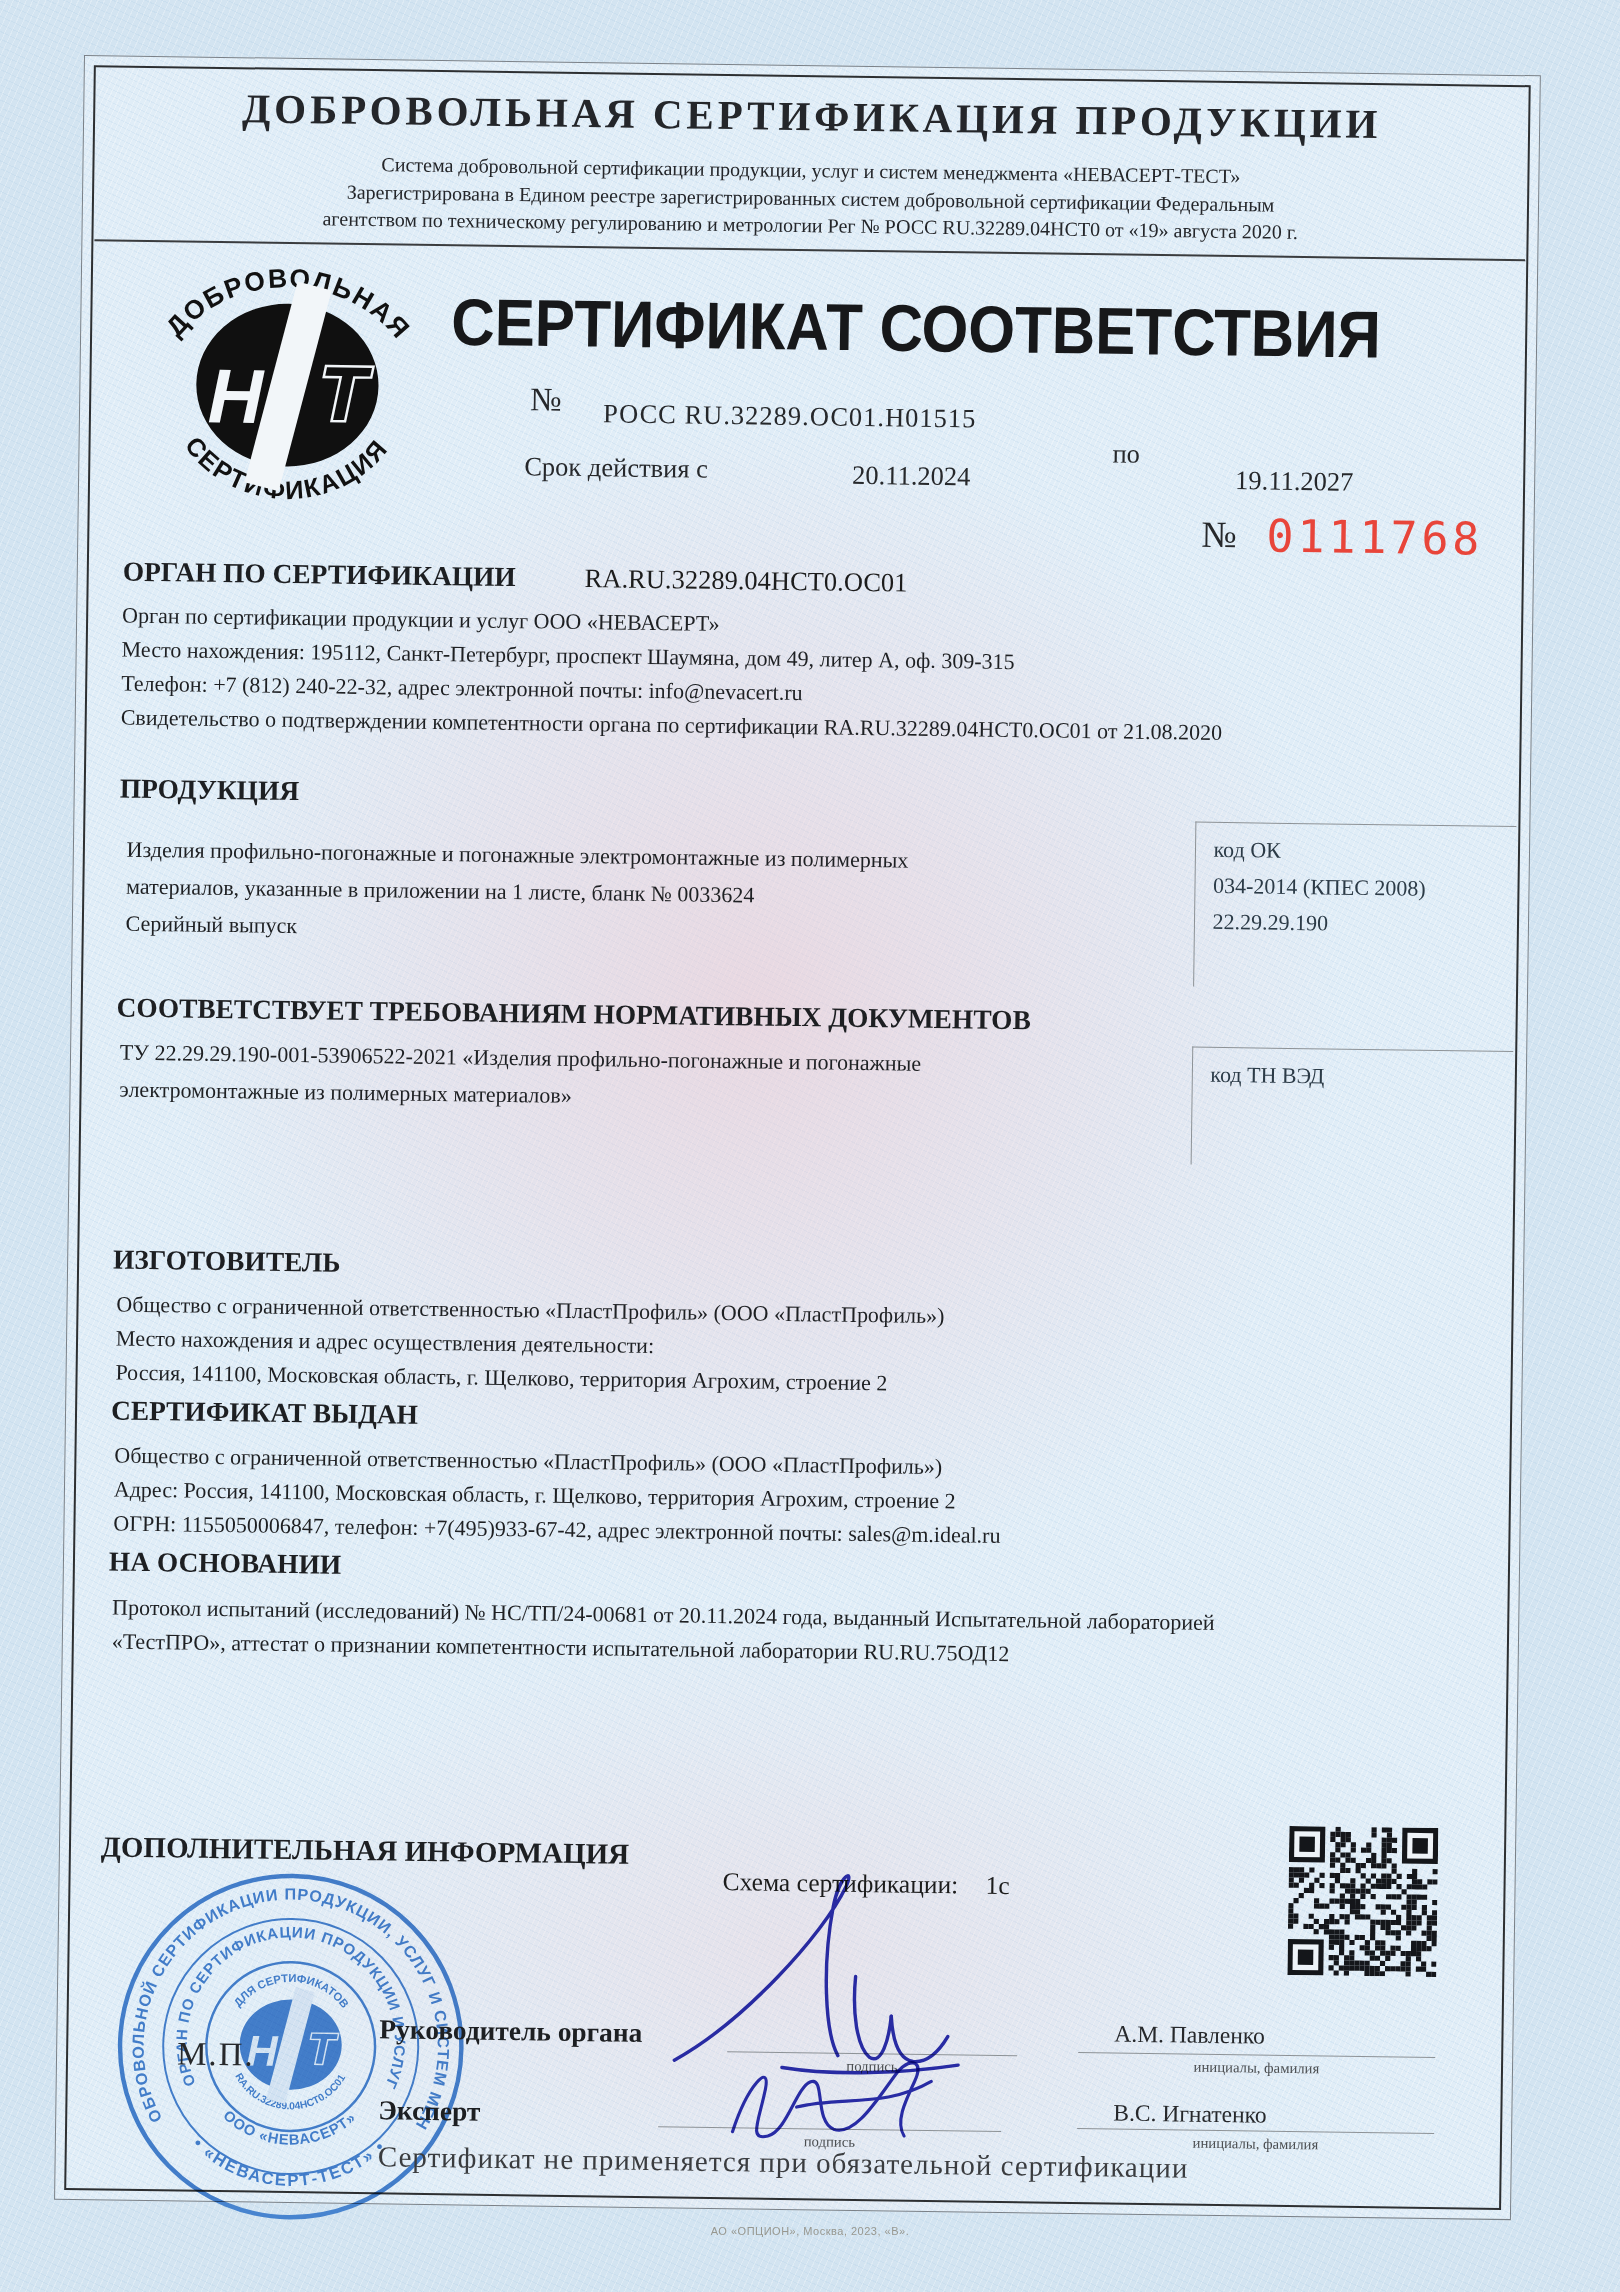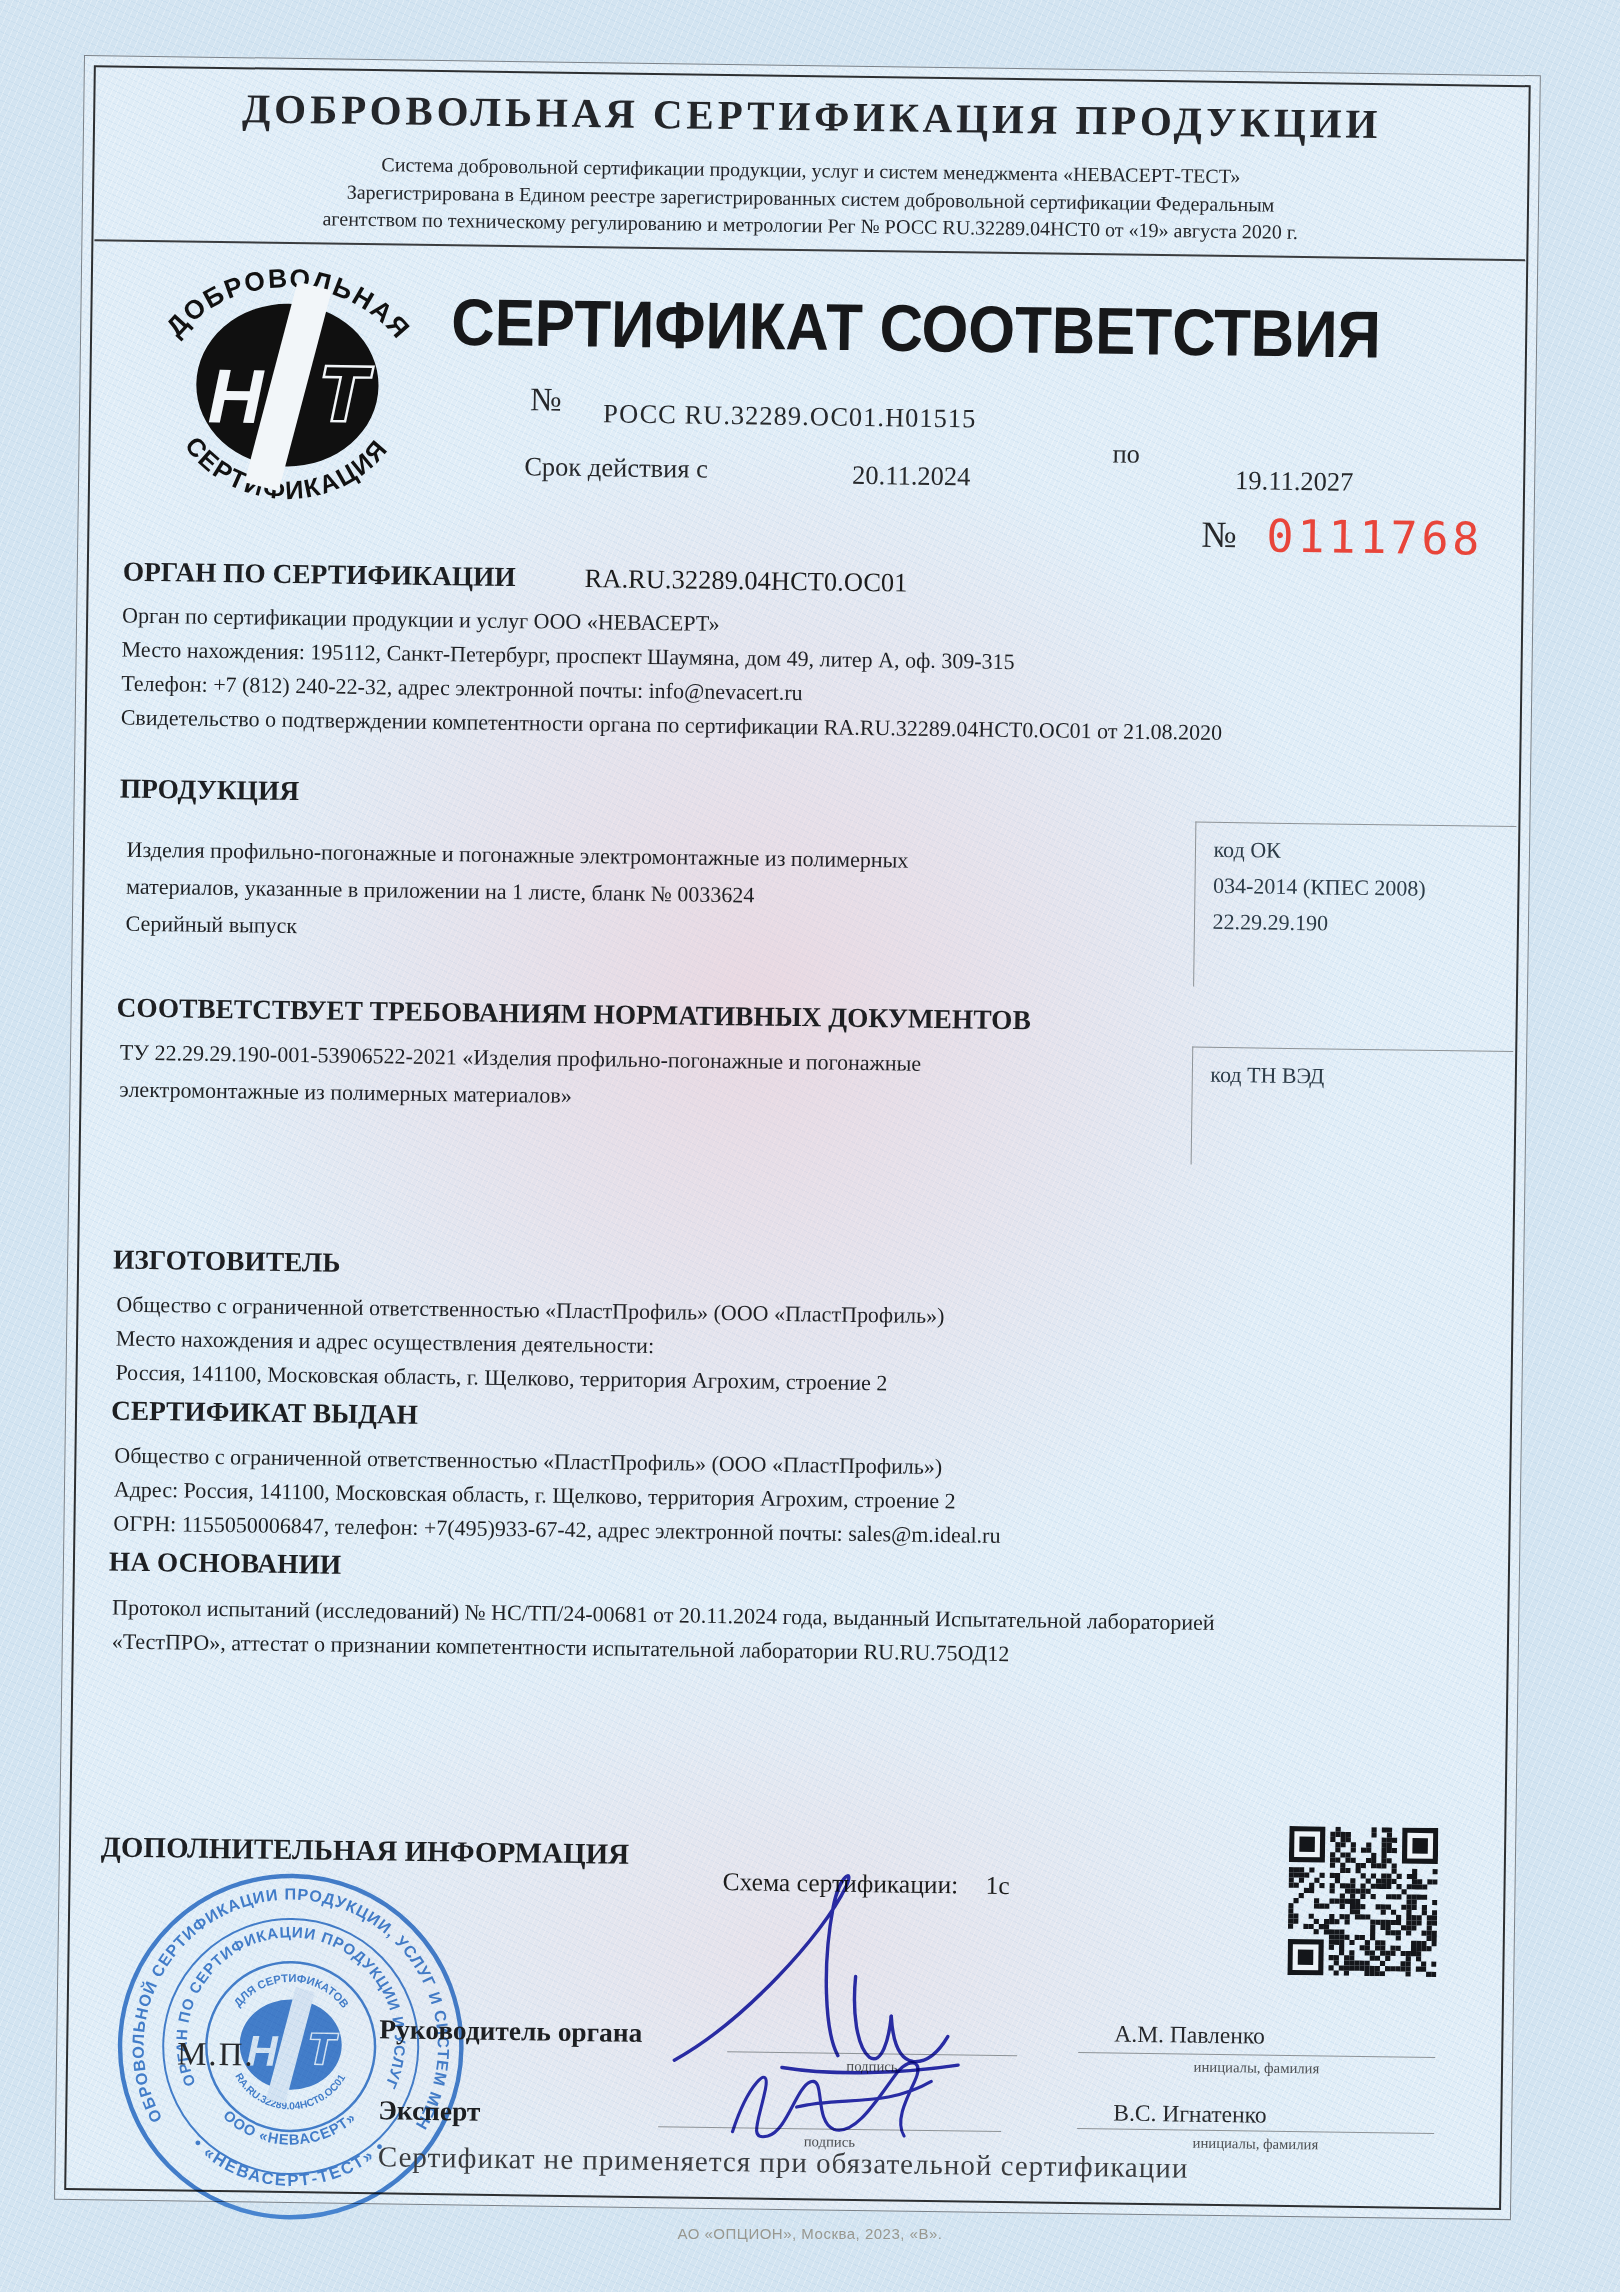--- a/index.html
+++ b/index.html
@@ -37,21 +37,21 @@
   .validity{font-size:26.5px;color:#26282b;white-space:nowrap;}
   .red-num{font-family:"DejaVu Sans Mono", monospace;font-size:45px;color:#e8453a;letter-spacing:3.9px;white-space:nowrap;}
   .code-box{border-left:1.2px solid #8d9296;border-top:1.2px solid #8d9296;padding:8.8px 0 0 17.6px;}
   .code-box .line{font-size:22px;line-height:36px;color:#2c3b47;}
   .small-cap{font-size:14.7px;color:#4c4f52;text-align:center;}
   .sig-label{font-size:27.4px;font-weight:bold;color:#1d1f22;white-space:nowrap;}
   .sig-line{border-top:1.5px solid #8d9296;}
   .name{font-size:23.5px;color:#26282b;white-space:nowrap;}
   .mp{font-size:33px;color:#26282b;letter-spacing:2px;}
   .final-note{font-size:29px;color:#3a3c3f;letter-spacing:1px;text-align:center;width:100%;}
-  .print-footer{position:absolute;left:0;right:0;top:2225px;text-align:center;font-family:"Liberation Sans", sans-serif;font-size:15px;color:#97978f;letter-spacing:0.5px;}
+  .print-footer{position:absolute;left:0;right:0;top:2225px;text-align:center;font-family:"Liberation Sans", sans-serif;font-size:11px;color:#97978f;letter-spacing:0.5px;}
   .stamp{mix-blend-mode:multiply;opacity:.92;}
   .sig-ink{mix-blend-mode:multiply;}
   .scheme{font-size:25.5px;white-space:nowrap;}
   .scheme b{font-weight:normal;margin-left:27.4px;}
 </style>
 </head>
 <body>
 
 <div class="page">
   <div class="sheet">

